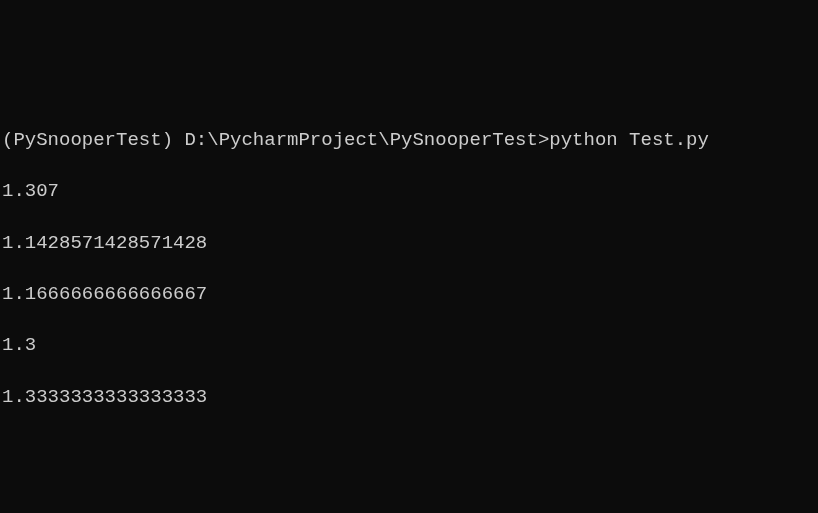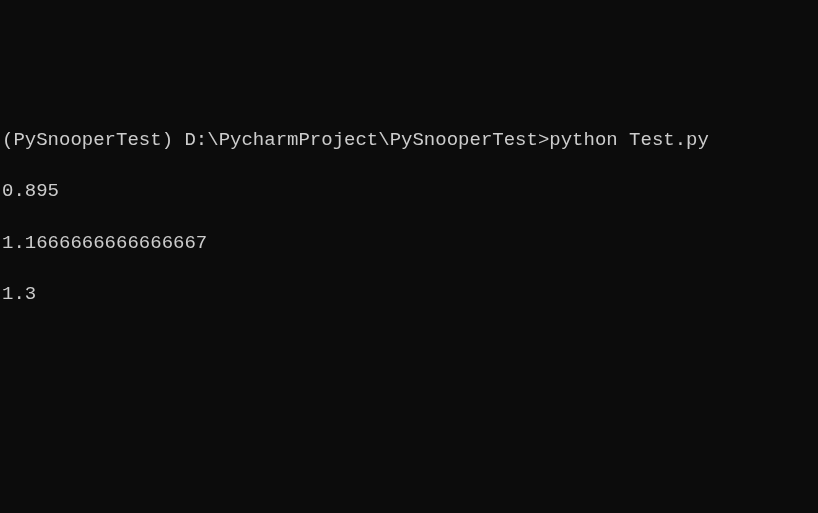--- a/index.html
+++ b/index.html
@@ -26,23 +26,25 @@
       white-space: pre;
     }
   </style>
 </head>
 <body>
 
 
 
 <div class="terminal">
 <div class="line"><span>(PySnooperTest) D:\PycharmProject\PySnooperTest&gt;python Test.py</span></div>
-<div class="line">0.895</div>
+<div class="line">1.307</div>
+<div class="line">1.1428571428571428</div>
 <div class="line">1.1666666666666667</div>
 <div class="line">1.3</div>
+<div class="line">1.3333333333333333</div>
 
 
 
 
 
 
 
 
 
 

